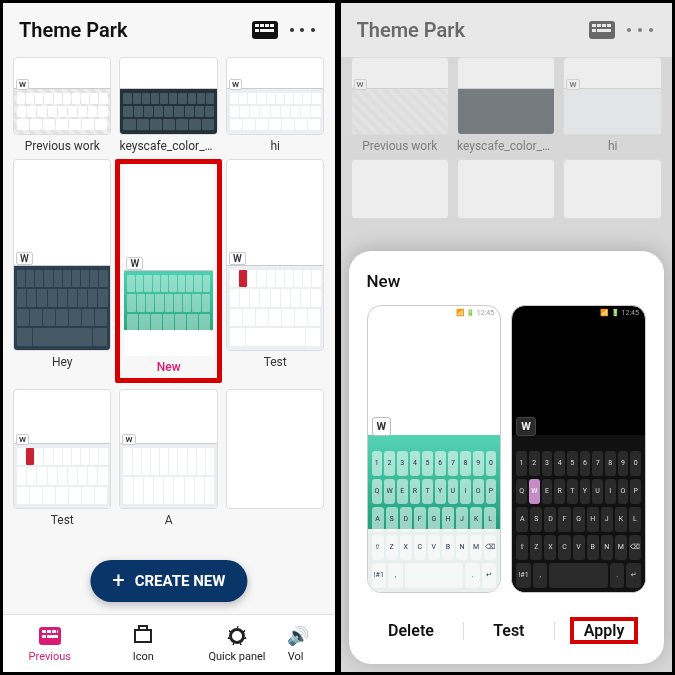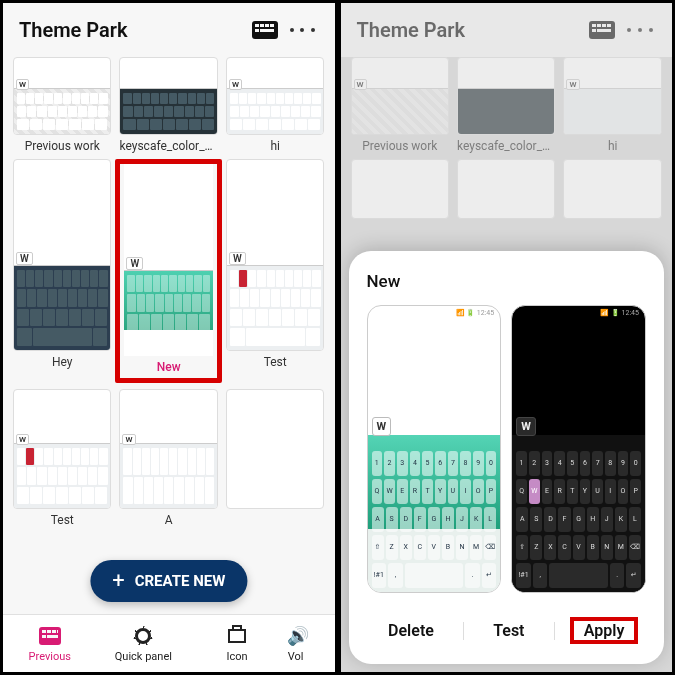--- a/index.html
+++ b/index.html
@@ -591,29 +591,29 @@
 
     <div class="tabbar">
       <div class="tabbtn active">
         <div class="ico">
             <div class="kbd-icon"></div>
           </div>
         <span>Previous</span>
       </div>
       <div class="tabbtn">
         <div class="ico">
-            <div class="gear"></div>
-          </div>
-        <span>Quick panel</span>
+            <div class="gift"></div>
+          </div>
+        <span>Icon</span>
       </div>
       <div class="tabbtn">
         <div class="ico">
-            <div class="gift"></div>
-          </div>
-        <span>Icon</span>
+            <div class="gear"></div>
+          </div>
+        <span>Quick panel</span>
       </div>
       <div class="tabbtn" style="flex:0.5;align-items:flex-start;padding-left:4px;">
         <div class="ico">🔊</div>
         <span>Vol</span>
       </div>
     </div>
   </div>
 
   <div class="pane dimmed">
     <div class="header">

